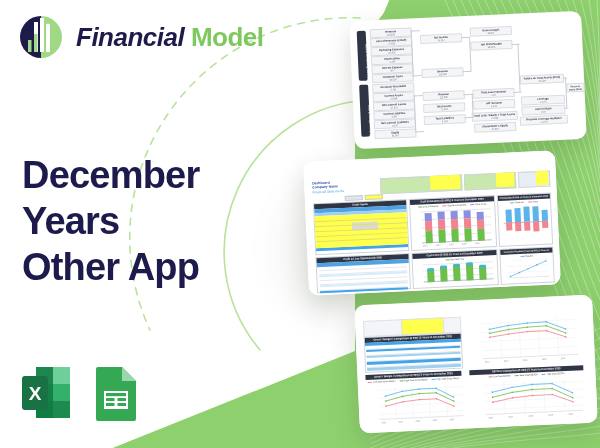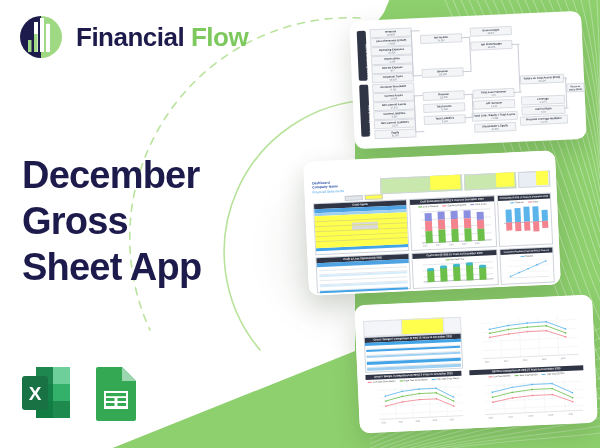--- a/index.html
+++ b/index.html
@@ -29,21 +29,21 @@
   .wave-pattern{position:absolute;top:0;right:0;width:250px;height:448px;opacity:.55;}
   .wave-pattern2{position:absolute;bottom:0;right:0;width:260px;height:180px;opacity:.5;}
 
   
   .arc-svg{position:absolute;left:0;top:0;width:600px;height:448px;}
 
   
   .logo-row{position:absolute;left:18px;top:14px;display:flex;align-items:center;gap:12px;}
   .logo-mark{width:46px;height:46px;flex:0 0 auto;}
   .logo-text{font-size:26px;font-weight:bold;letter-spacing:-.5px;white-space:nowrap;}
-  .logo-text .t-navy{color:#1d1b4b;}
+  .logo-text .t-navy{color:#1d1b4b;font-style:italic;}
   .logo-text .t-green{color:#7dc95e;}
 
   
   .headline{
     position:absolute;left:22px;top:152px;width:240px;
     color:#1d1b4b;font-size:38px;line-height:46px;font-weight:bold;letter-spacing:-.8px;
   }
   .headline div{white-space:nowrap;}
 
   
@@ -174,28 +174,28 @@
         <rect x="22" y="4" width="4" height="34" fill="#ffffff"></rect>
         <rect x="28" y="10" width="4" height="28" fill="#ffffff"></rect>
         <rect x="10" y="26" width="3.5" height="12" fill="#9fd983"></rect>
         <rect x="16" y="20" width="3.5" height="18" fill="#9fd983"></rect>
         <rect x="22" y="26" width="3.5" height="12" fill="#ffffff" opacity="0"></rect>
         <circle cx="30" cy="11" r="1.6" fill="#ffffff"></circle>
       </g>
       <circle cx="23" cy="23" r="21" fill="none" stroke="#ffffff" stroke-width="0"></circle>
     </svg>
     <div class="logo-text">
-      <span class="t-navy">Financial</span><span>&nbsp;</span><span class="t-green">Flow</span>
+      <span class="t-navy">Financial</span><span>&nbsp;</span><span class="t-green">Model</span>
     </div>
   </div>
 
   <div class="headline">
     <div>December</div>
-    <div>Gross</div>
-    <div>Sheet App</div>
+    <div>Years</div>
+    <div>Other App</div>
   </div>
 
   <div class="icon-row">
     <svg class="app-icon" viewBox="0 0 52 56">
       <rect x="16" y="2" width="34" height="17" fill="#6fcf9a"></rect>
       <rect x="16" y="19" width="34" height="17" fill="#33b06a"></rect>
       <rect x="16" y="36" width="34" height="17" fill="#1e8a4d"></rect>
       <rect x="16" y="2" width="17" height="51" fill="#0f7a42" opacity=".85"></rect>
       <rect x="2" y="11" width="26" height="34" rx="3" fill="#197244"></rect>
       <text x="15" y="35" font-family="'Liberation Sans',sans-serif" font-size="19" font-weight="bold" fill="#ffffff" text-anchor="middle">X</text>

